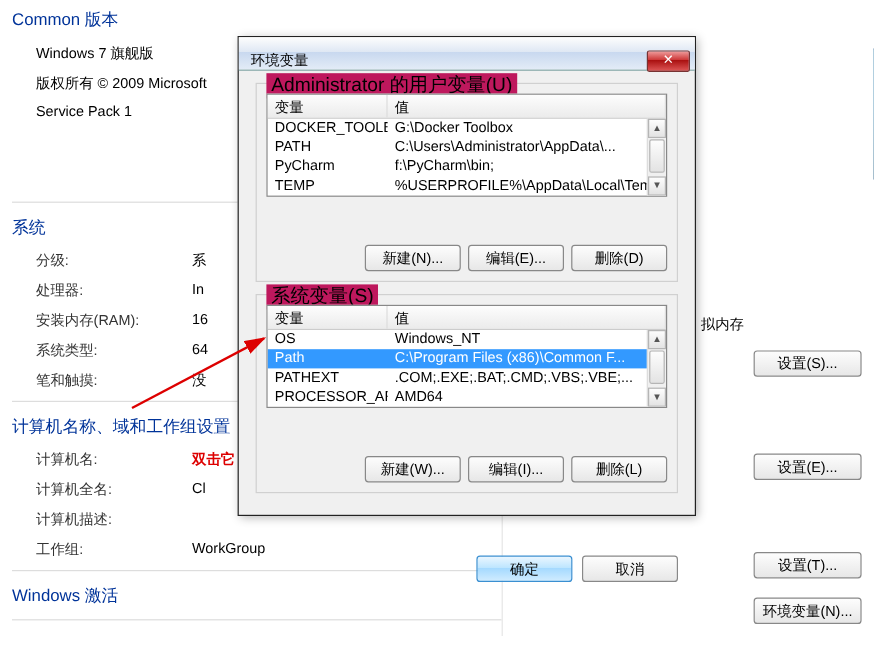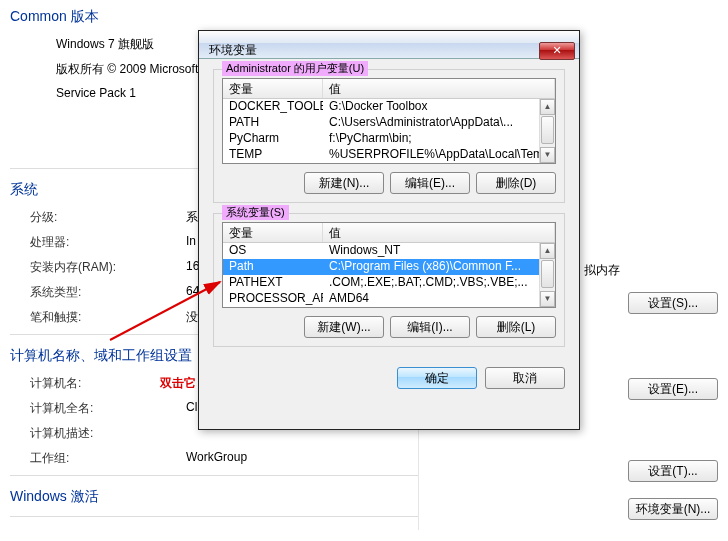--- a/index.html
+++ b/index.html
@@ -5,21 +5,21 @@
 * { box-sizing: border-box; font-family: "Microsoft YaHei UI", "Segoe UI", Tahoma, sans-serif; }
 body { margin: 0; width: 728px; height: 541px; background: #fff; overflow: hidden; font-size: 12px; position: relative; }
 a { color: #0066cc; text-decoration: none; }
 
 
 .bg { position: absolute; left: 0; top: 0; width: 728px; height: 541px; }
 .bg .section-title { color: #003399; font-size: 14px; padding: 8px 10px 6px; }
 .bg .indent { padding-left: 30px; }
 .bg .row { display: flex; padding: 4px 0; }
 .bg .lbl { width: 130px; color: #333; }
-.bg .val { color: #000; margin-left: 26px; }
+.bg .val { color: #000; }
 .bg .hr { border: 0; border-top: 1px solid #ddd; margin: 4px 10px; }
 .red-note { color: #d00; font-weight: bold; }
 
 
 .right-strip { position: absolute; right: 0; top: 30px; width: 310px; height: 500px; border-left: 1px solid #e5e5e5; background: #fff; }
 .rt-btn { position: absolute; right: 10px; width: 90px; height: 22px; background: linear-gradient(#fdfdfd,#e7e7e7); border: 1px solid #888; border-radius: 3px; font-size: 12px; text-align: center; line-height: 20px; cursor: default; }
 .rt-label { position: absolute; right: 108px; font-size: 12px; color: #000; white-space: nowrap; }
 
 
 .logo { position: absolute; right: -30px; top: 30px; width: 130px; height: 130px; border-radius: 50%; background: radial-gradient(circle at 30% 30%, #6cf, #035); border: 1px solid #68a; overflow: hidden; }
@@ -30,37 +30,37 @@
   linear-gradient(#fc0,#fc0) 52% 52%/48% 48% no-repeat; }
 
 
 .dialog { position: absolute; left: 198px; top: 30px; width: 382px; height: 400px; background: #f0f0f0; border: 1px solid #222; box-shadow: 2px 2px 8px rgba(0,0,0,0.3); }
 .titlebar { height: 28px; background: linear-gradient(#fdfdfd,#dfe8f4 45%,#c8d8ef 46%,#e3ecf7); border-bottom: 1px solid #8aa; display: flex; align-items: center; padding: 12px 4px 0 10px; }
 .titlebar .t-text { flex: 1; font-size: 12px; color: #000; }
 .close-btn { width: 36px; height: 18px; background: linear-gradient(#e99,#c33 45%,#a11 46%,#d55); border: 1px solid #733; border-radius: 2px; color: #fff; text-align: center; line-height: 14px; font-size: 11px; cursor: default; }
 
 .dlg-body { padding: 10px 14px; }
 .group { border: 1px solid #d0d0d0; padding: 8px; margin-bottom: 10px; position: relative; }
-.group-title { position: absolute; top: -9px; left: 8px; background: #f0abfc; padding: 0 4px; font-size: 11px; }
+.group-title { position: absolute; top: -9px; left: 8px; background: #be185d; padding: 0 4px; font-size: 16px; }
 
 .list { border: 1px solid #888; background: #fff; height: 86px; overflow: hidden; position: relative; }
 .list-head { display: flex; background: linear-gradient(#fdfdfd,#ebebeb); border-bottom: 1px solid #ccc; height: 20px; }
 .list-head .col { border-right: 1px solid #ddd; padding: 2px 6px; font-size: 12px; }
 .list-body { font-family: Consolas, monospace; font-size: 12px; }
 .list-row { display: flex; height: 16px; white-space: nowrap; overflow: hidden; }
 .list-row .c1 { width: 100px; padding: 0 6px; overflow: hidden; text-overflow: clip; }
 .list-row .c2 { flex: 1; padding: 0 6px; overflow: hidden; }
 .list-row.selected { background: #3399ff; color: #fff; }
 .scrollbar { position: absolute; right: 0; top: 20px; bottom: 0; width: 16px; background: #f0f0f0; border-left: 1px solid #ddd; }
 .scrollbar .arr { height: 16px; background: linear-gradient(#fdfdfd,#e3e3e3); border: 1px solid #b5b5b5; text-align: center; font-size: 8px; line-height: 14px; color: #555; }
 .scrollbar .arr.dn { position: absolute; bottom: 0; left: 0; right: 0; }
 .scrollbar .thumb { position: absolute; left: 1px; right: 1px; top: 17px; height: 28px; background: linear-gradient(#fdfdfd,#e3e3e3); border: 1px solid #b5b5b5; border-radius: 2px; }
 
 .btn-row { display: flex; justify-content: flex-end; gap: 6px; margin-top: 8px; }
-.btn { min-width: 80px; height: 22px; background: linear-gradient(#fdfdfd,#e7e7e7); border: 1px solid #888; border-radius: 3px; font-size: 12px; padding: 0 10px; line-height: 20px; text-align: center; cursor: default; }
+.btn { min-width: 80px; height: 22px; background: linear-gradient(#fdfdfd,#e7e7e7); border: 1px solid #888; border-radius: 3px; font-size: 12px; padding: 0 10px; line-height: 20px; text-align: center; cursor: default; margin-top: 32px; }
 .btn.primary { background: linear-gradient(#eaf6ff,#bee6ff 45%,#a3d9ff 46%,#d0ecff); border-color: #3a8fd1; color: #000; }
 
 .dlg-footer { display: flex; justify-content: flex-end; gap: 8px; padding: 0 14px 12px; }
 
 .arrow-svg { position: absolute; left: 100px; top: 270px; pointer-events: none; }
 
 .col.var { width: 100px; }
 .col.val { flex: 1; }
 </style>
 </head>

